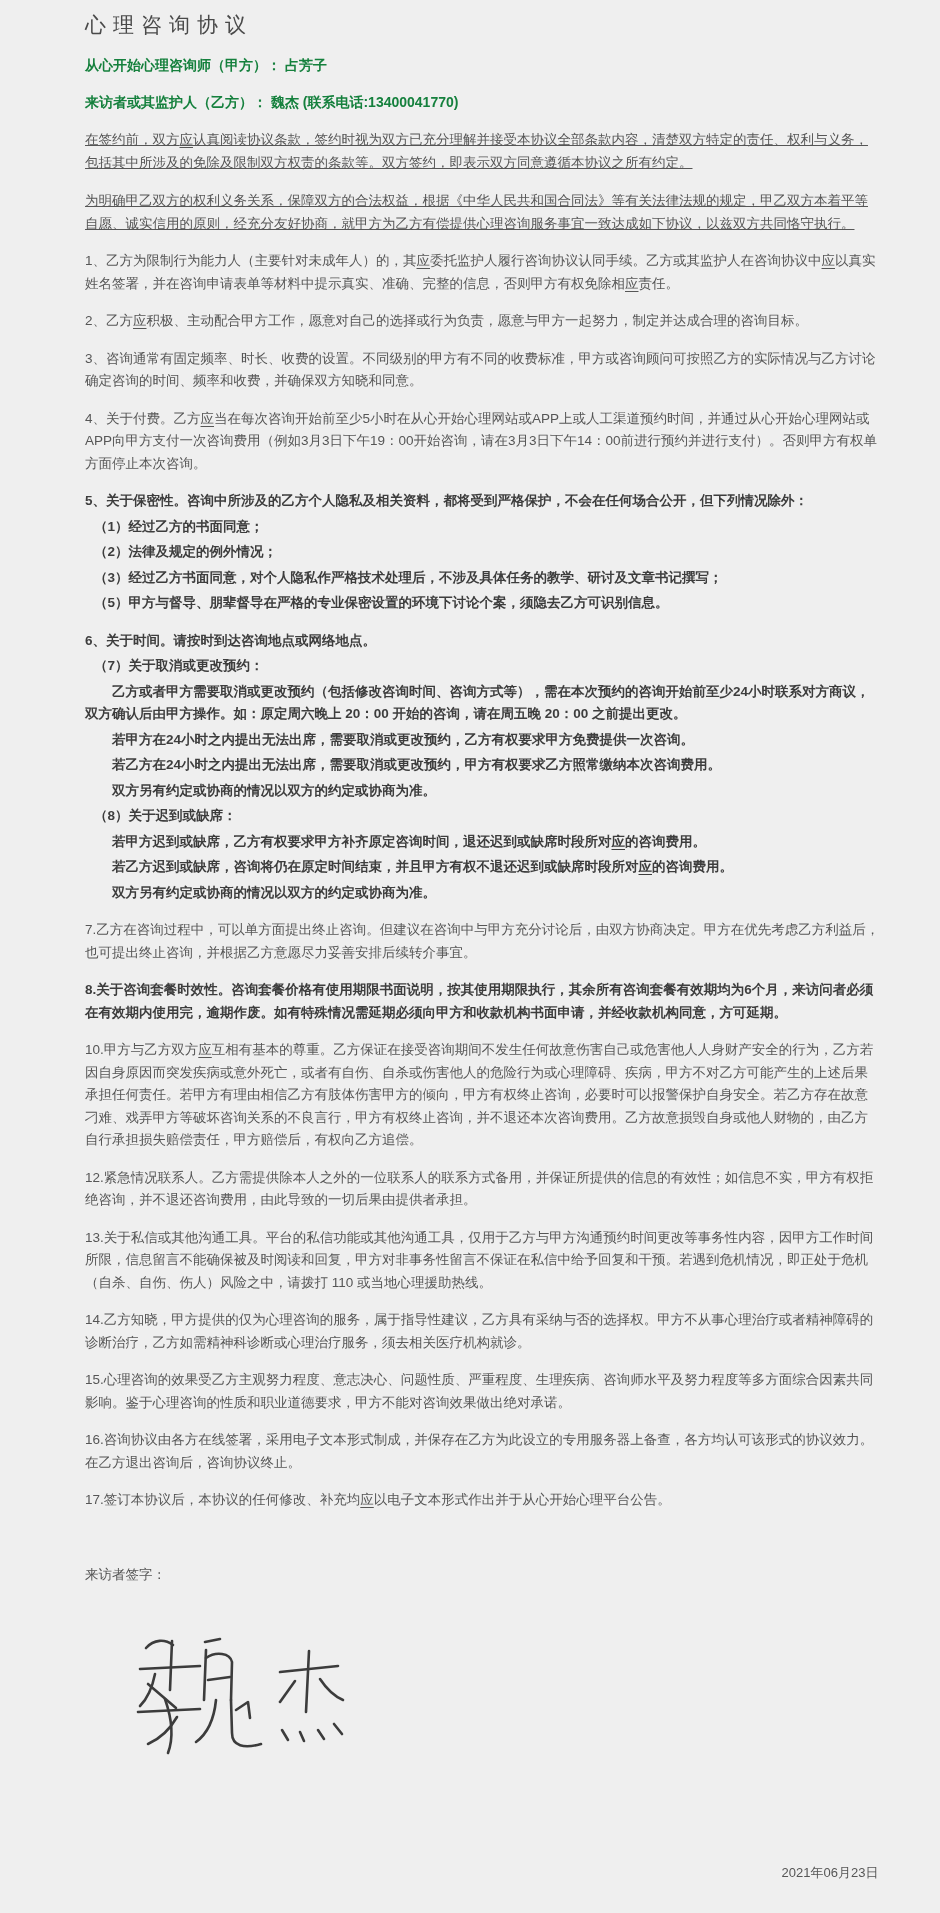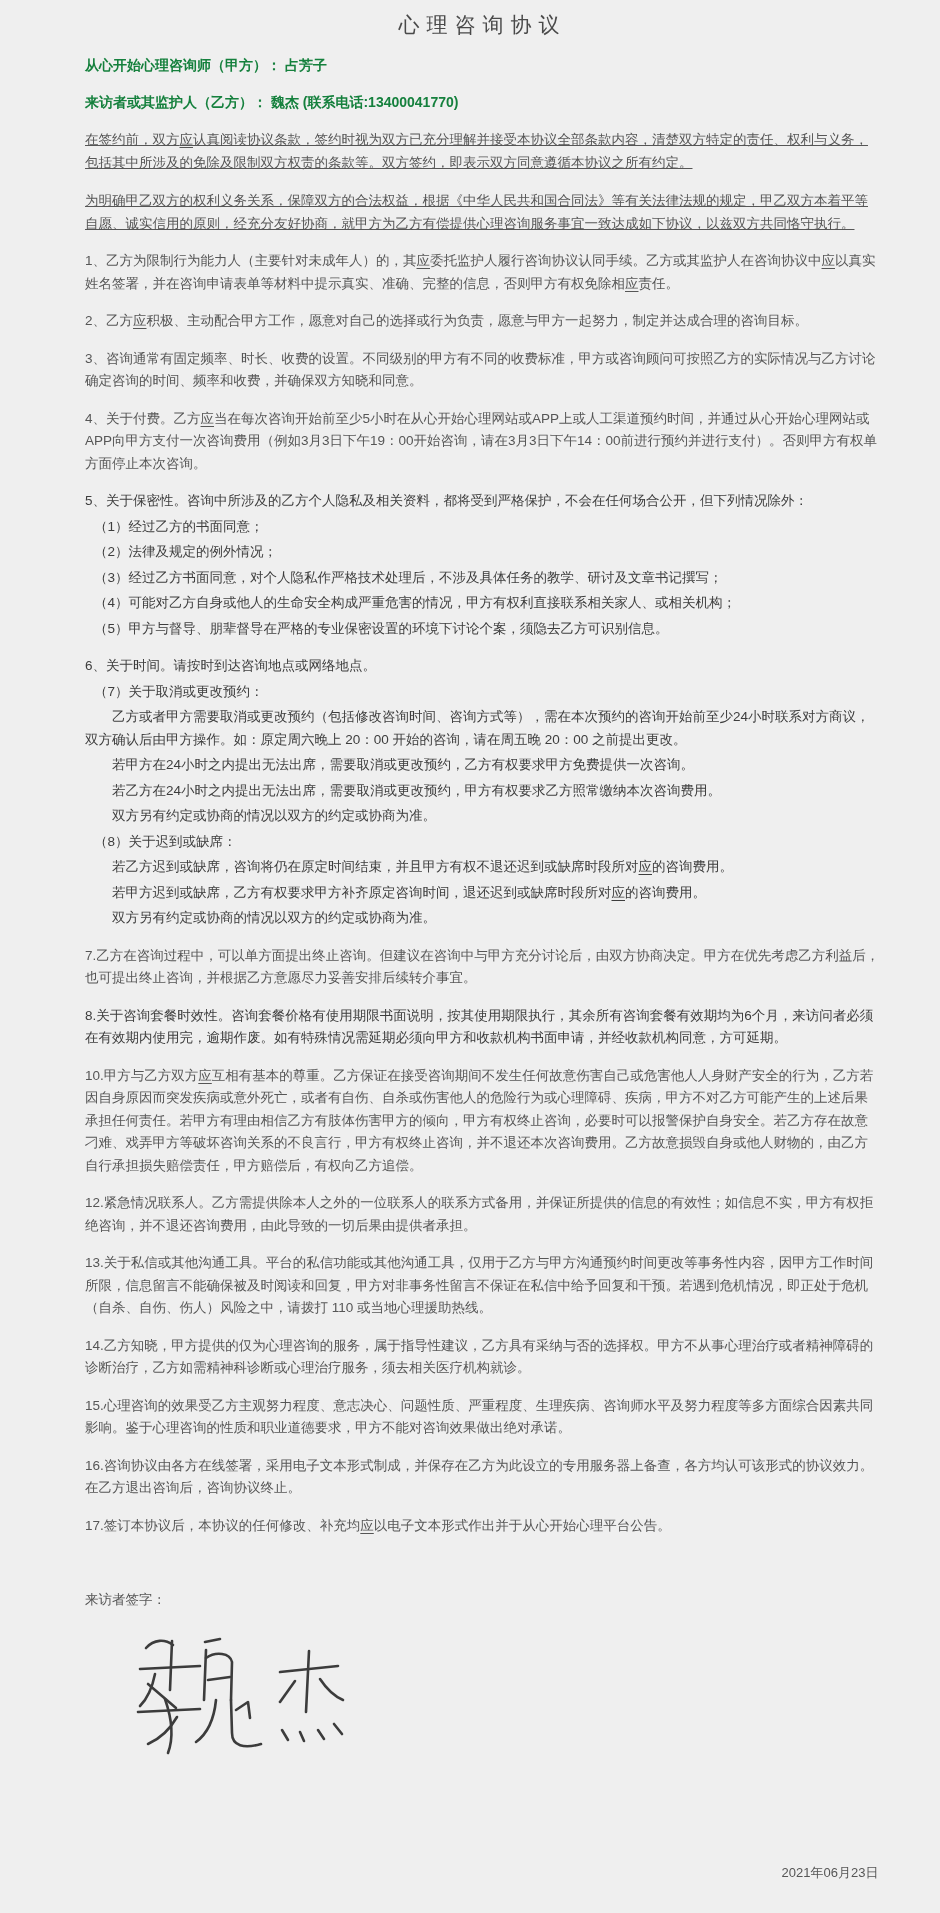--- a/index.html
+++ b/index.html
@@ -12,39 +12,39 @@
     background:#efefef;
     overflow:hidden;
     font-family:"Liberation Sans", sans-serif;
     color:#565656;
     font-size:13.5px;
     line-height:22.5px;
     box-sizing:border-box;
     padding:10px 60px 0 85px;
   }
   .doc-title{
-    text-align:center;
+    text-align:left;
     font-size:21px;
     line-height:30px;
     letter-spacing:7px;
     color:#4a4a4a;
     margin:0 0 12px 0;
     font-weight:400;
   }
   .party-line{
     font-weight:700;
     color:#15803d;
     margin-top:14px;
     font-size:14px;
   }
   .para{margin:15px 0 0 0;}
   .para.intro{margin-top:16px;text-decoration:underline;}
   .para.sub{margin:3px 0 0 9px;}
   .para.subbody{margin:3px 0 0 0;text-indent:27px;}
-  .para.bold{font-weight:400;color:#3d3d3d;}
+  .para.bold{font-weight:700;color:#3d3d3d;}
   .para u{text-decoration:underline;text-underline-offset:3px;}
   .signature-label{
     margin-top:52px;
     color:#565656;
   }
   .signature-svg{
     position:absolute;
     left:132px;
     top:1612px;
   }
@@ -81,31 +81,30 @@
       <div class="para intro">在签约前，双方<u>应</u>认真阅读协议条款，签约时视为双方已充分理解并接受本协议全部条款内容，清楚双方特定的责任、权利与义务，包括其中所涉及的免除及限制双方权责的条款等。双方签约，即表示双方同意遵循本协议之所有约定。</div>
       <div class="para intro">为明确甲乙双方的权利义务关系，保障双方的合法权益，根据《中华人民共和国合同法》等有关法律法规的规定，甲乙双方本着平等自愿、诚实信用的原则，经充分友好协商，就甲方为乙方有偿提供心理咨询服务事宜一致达成如下协议，以兹双方共同恪守执行。</div>
       <div class="para item">1、乙方为限制行为能力人（主要针对未成年人）的，其<u>应</u>委托监护人履行咨询协议认同手续。乙方或其监护人在咨询协议中<u>应</u>以真实姓名签署，并在咨询申请表单等材料中提示真实、准确、完整的信息，否则甲方有权免除相<u>应</u>责任。</div>
       <div class="para item">2、乙方<u>应</u>积极、主动配合甲方工作，愿意对自己的选择或行为负责，愿意与甲方一起努力，制定并达成合理的咨询目标。</div>
       <div class="para item">3、咨询通常有固定频率、时长、收费的设置。不同级别的甲方有不同的收费标准，甲方或咨询顾问可按照乙方的实际情况与乙方讨论确定咨询的时间、频率和收费，并确保双方知晓和同意。</div>
       <div class="para item">4、关于付费。乙方<u>应</u>当在每次咨询开始前至少5小时在从心开始心理网站或APP上或人工渠道预约时间，并通过从心开始心理网站或APP向甲方支付一次咨询费用（例如3月3日下午19：00开始咨询，请在3月3日下午14：00前进行预约并进行支付）。否则甲方有权单方面停止本次咨询。</div>
       <div class="para item bold">5、关于保密性。咨询中所涉及的乙方个人隐私及相关资料，都将受到严格保护，不会在任何场合公开，但下列情况除外：</div>
       <div class="para sub bold">（1）经过乙方的书面同意；</div>
       <div class="para sub bold">（2）法律及规定的例外情况；</div>
       <div class="para sub bold">（3）经过乙方书面同意，对个人隐私作严格技术处理后，不涉及具体任务的教学、研讨及文章书记撰写；</div>
-      <div class="para sub bold">（4）可能对乙方自身或他人的生命安全构成严重危害的情况，甲方有权利直接联系相关家人、或相关机构；</div>
       <div class="para sub bold">（5）甲方与督导、朋辈督导在严格的专业保密设置的环境下讨论个案，须隐去乙方可识别信息。</div>
       <div class="para item bold">6、关于时间。请按时到达咨询地点或网络地点。</div>
       <div class="para sub bold">（7）关于取消或更改预约：</div>
       <div class="para subbody bold">乙方或者甲方需要取消或更改预约（包括修改咨询时间、咨询方式等），需在本次预约的咨询开始前至少24小时联系对方商议，双方确认后由甲方操作。如：原定周六晚上 20：00 开始的咨询，请在周五晚 20：00 之前提出更改。</div>
       <div class="para subbody bold">若甲方在24小时之内提出无法出席，需要取消或更改预约，乙方有权要求甲方免费提供一次咨询。</div>
       <div class="para subbody bold">若乙方在24小时之内提出无法出席，需要取消或更改预约，甲方有权要求乙方照常缴纳本次咨询费用。</div>
       <div class="para subbody bold">双方另有约定或协商的情况以双方的约定或协商为准。</div>
       <div class="para sub bold">（8）关于迟到或缺席：</div>
+      <div class="para subbody bold">若甲方迟到或缺席，乙方有权要求甲方补齐原定咨询时间，退还迟到或缺席时段所对<u>应</u>的咨询费用。</div>
       <div class="para subbody bold">若乙方迟到或缺席，咨询将仍在原定时间结束，并且甲方有权不退还迟到或缺席时段所对<u>应</u>的咨询费用。</div>
-      <div class="para subbody bold">若甲方迟到或缺席，乙方有权要求甲方补齐原定咨询时间，退还迟到或缺席时段所对<u>应</u>的咨询费用。</div>
       <div class="para subbody bold">双方另有约定或协商的情况以双方的约定或协商为准。</div>
       <div class="para item">7.乙方在咨询过程中，可以单方面提出终止咨询。但建议在咨询中与甲方充分讨论后，由双方协商决定。甲方在优先考虑乙方利益后，也可提出终止咨询，并根据乙方意愿尽力妥善安排后续转介事宜。</div>
       <div class="para item bold">8.关于咨询套餐时效性。咨询套餐价格有使用期限书面说明，按其使用期限执行，其余所有咨询套餐有效期均为6个月，来访问者必须在有效期内使用完，逾期作废。如有特殊情况需延期必须向甲方和收款机构书面申请，并经收款机构同意，方可延期。</div>
       <div class="para item">10.甲方与乙方双方<u>应</u>互相有基本的尊重。乙方保证在接受咨询期间不发生任何故意伤害自己或危害他人人身财产安全的行为，乙方若因自身原因而突发疾病或意外死亡，或者有自伤、自杀或伤害他人的危险行为或心理障碍、疾病，甲方不对乙方可能产生的上述后果承担任何责任。若甲方有理由相信乙方有肢体伤害甲方的倾向，甲方有权终止咨询，必要时可以报警保护自身安全。若乙方存在故意刁难、戏弄甲方等破坏咨询关系的不良言行，甲方有权终止咨询，并不退还本次咨询费用。乙方故意损毁自身或他人财物的，由乙方自行承担损失赔偿责任，甲方赔偿后，有权向乙方追偿。</div>
       <div class="para item">12.紧急情况联系人。乙方需提供除本人之外的一位联系人的联系方式备用，并保证所提供的信息的有效性；如信息不实，甲方有权拒绝咨询，并不退还咨询费用，由此导致的一切后果由提供者承担。</div>
       <div class="para item">13.关于私信或其他沟通工具。平台的私信功能或其他沟通工具，仅用于乙方与甲方沟通预约时间更改等事务性内容，因甲方工作时间所限，信息留言不能确保被及时阅读和回复，甲方对非事务性留言不保证在私信中给予回复和干预。若遇到危机情况，即正处于危机（自杀、自伤、伤人）风险之中，请拨打 110 或当地心理援助热线。</div>
       <div class="para item">14.乙方知晓，甲方提供的仅为心理咨询的服务，属于指导性建议，乙方具有采纳与否的选择权。甲方不从事心理治疗或者精神障碍的诊断治疗，乙方如需精神科诊断或心理治疗服务，须去相关医疗机构就诊。</div>
       <div class="para item">15.心理咨询的效果受乙方主观努力程度、意志决心、问题性质、严重程度、生理疾病、咨询师水平及努力程度等多方面综合因素共同影响。鉴于心理咨询的性质和职业道德要求，甲方不能对咨询效果做出绝对承诺。</div>
       <div class="para item">16.咨询协议由各方在线签署，采用电子文本形式制成，并保存在乙方为此设立的专用服务器上备查，各方均认可该形式的协议效力。在乙方退出咨询后，咨询协议终止。</div>
       <div class="para item">17.签订本协议后，本协议的任何修改、补充均<u>应</u>以电子文本形式作出并于从心开始心理平台公告。</div>

